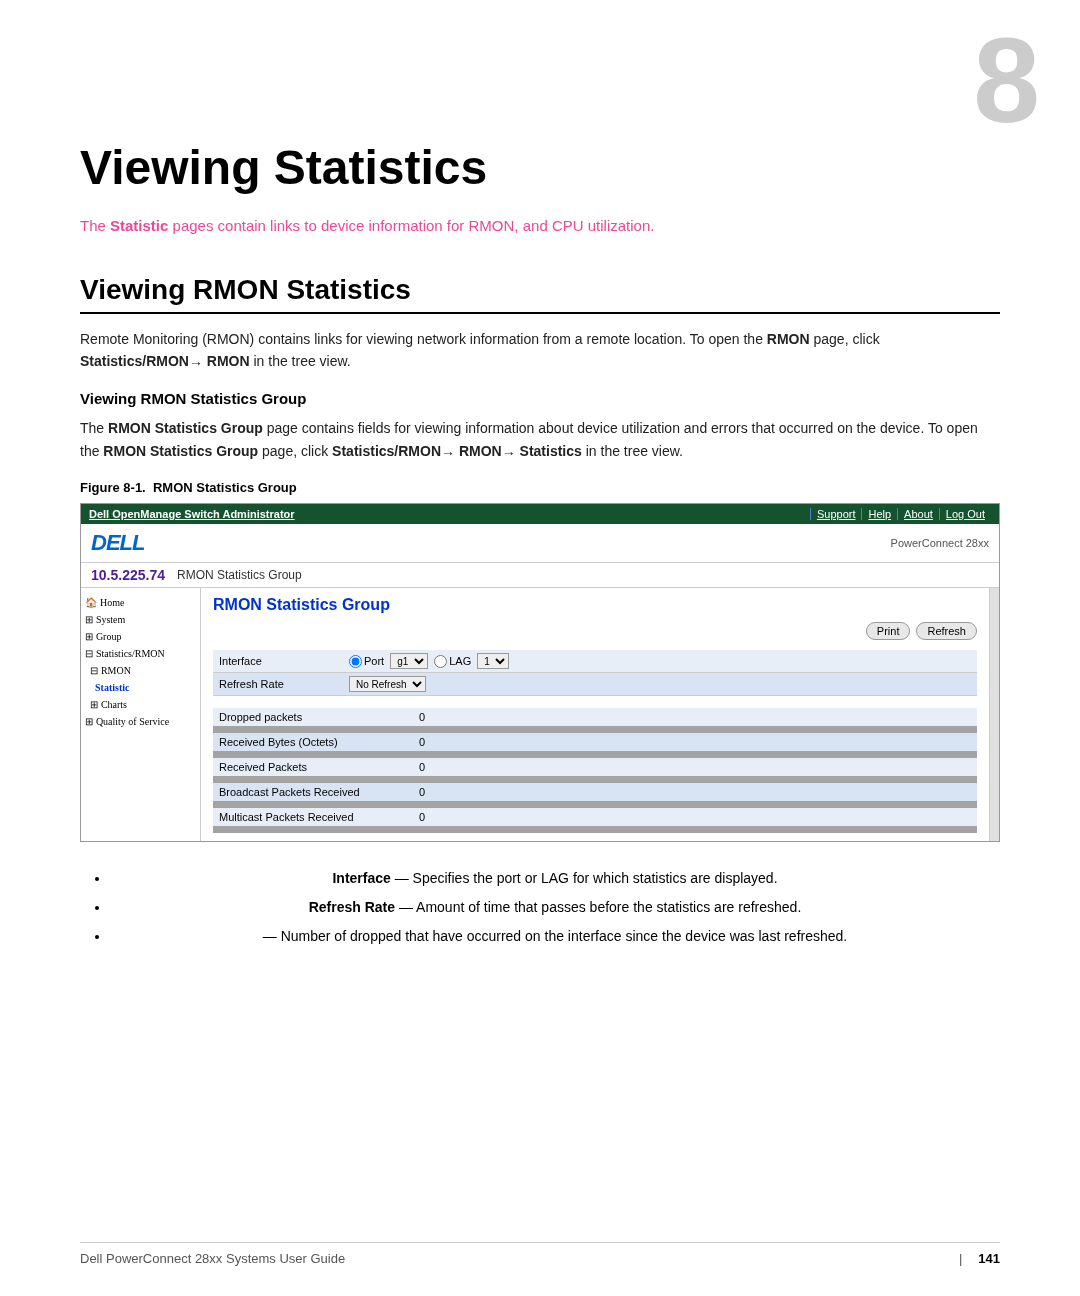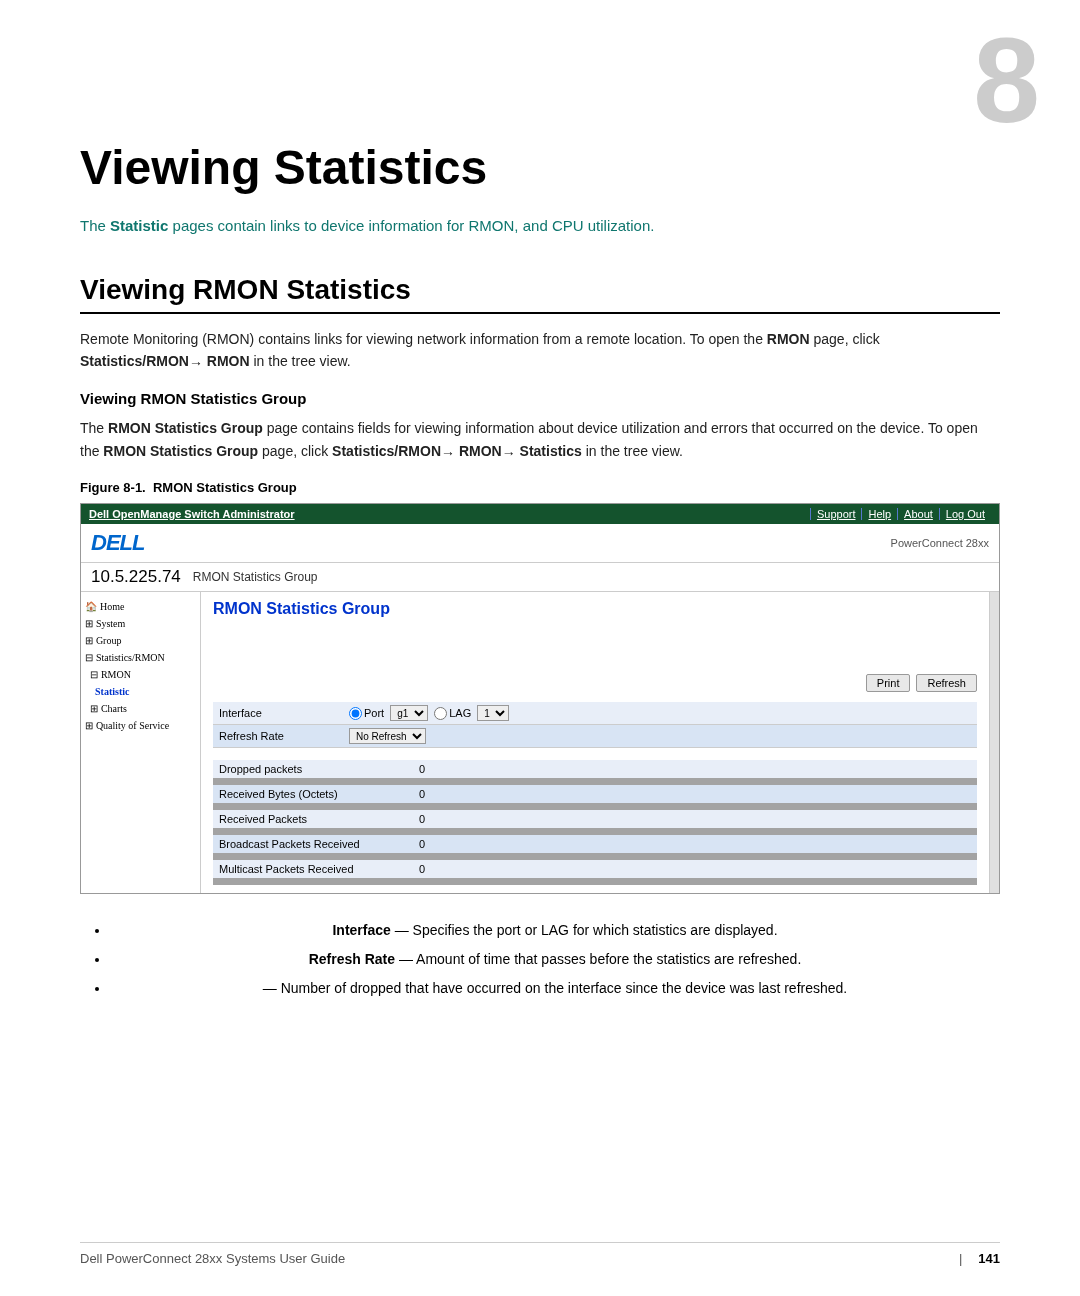--- a/index.html
+++ b/index.html
@@ -31,21 +31,21 @@
     .page-title {
       font-size: 48px;
       font-weight: bold;
       color: #000;
       margin-bottom: 20px;
       margin-top: 80px;
     }
 
     .intro-text {
       font-size: 15px;
-      color: #0f766e;
+      color: #ec4899;
       margin-bottom: 36px;
       line-height: 1.5;
     }
 
     .intro-text .bold { font-weight: bold; }
 
     
     .section-title {
       font-size: 28px;
       font-weight: bold;
@@ -147,23 +147,23 @@
     .breadcrumb-row {
       display: flex;
       align-items: center;
       padding: 4px 10px;
       border-bottom: 1px solid #ccc;
       background: #fff;
       gap: 12px;
     }
 
     .ip-address {
-      color: #000000;
-      font-size: 17px;
-      font-weight: normal;
+      color: #4c1d95;
+      font-size: 14px;
+      font-weight: bold;
     }
 
     .breadcrumb-text {
       font-size: 12px;
       color: #333;
     }
 
     
     .screenshot-body {
       display: flex;
@@ -206,22 +206,21 @@
       gap: 6px;
       margin-bottom: 10px;
     }
 
     .panel-btn {
       background: #e8e8e8;
       border: 1px solid #999;
       padding: 2px 10px;
       font-size: 11px;
       cursor: pointer;
-      border-radius: 2px;
-      margin-top: 48px;
+      border-radius: 9px;
     }
 
     
     .form-table {
       width: 100%;
       border-collapse: collapse;
       margin-bottom: 12px;
       font-size: 11px;
     }
 

